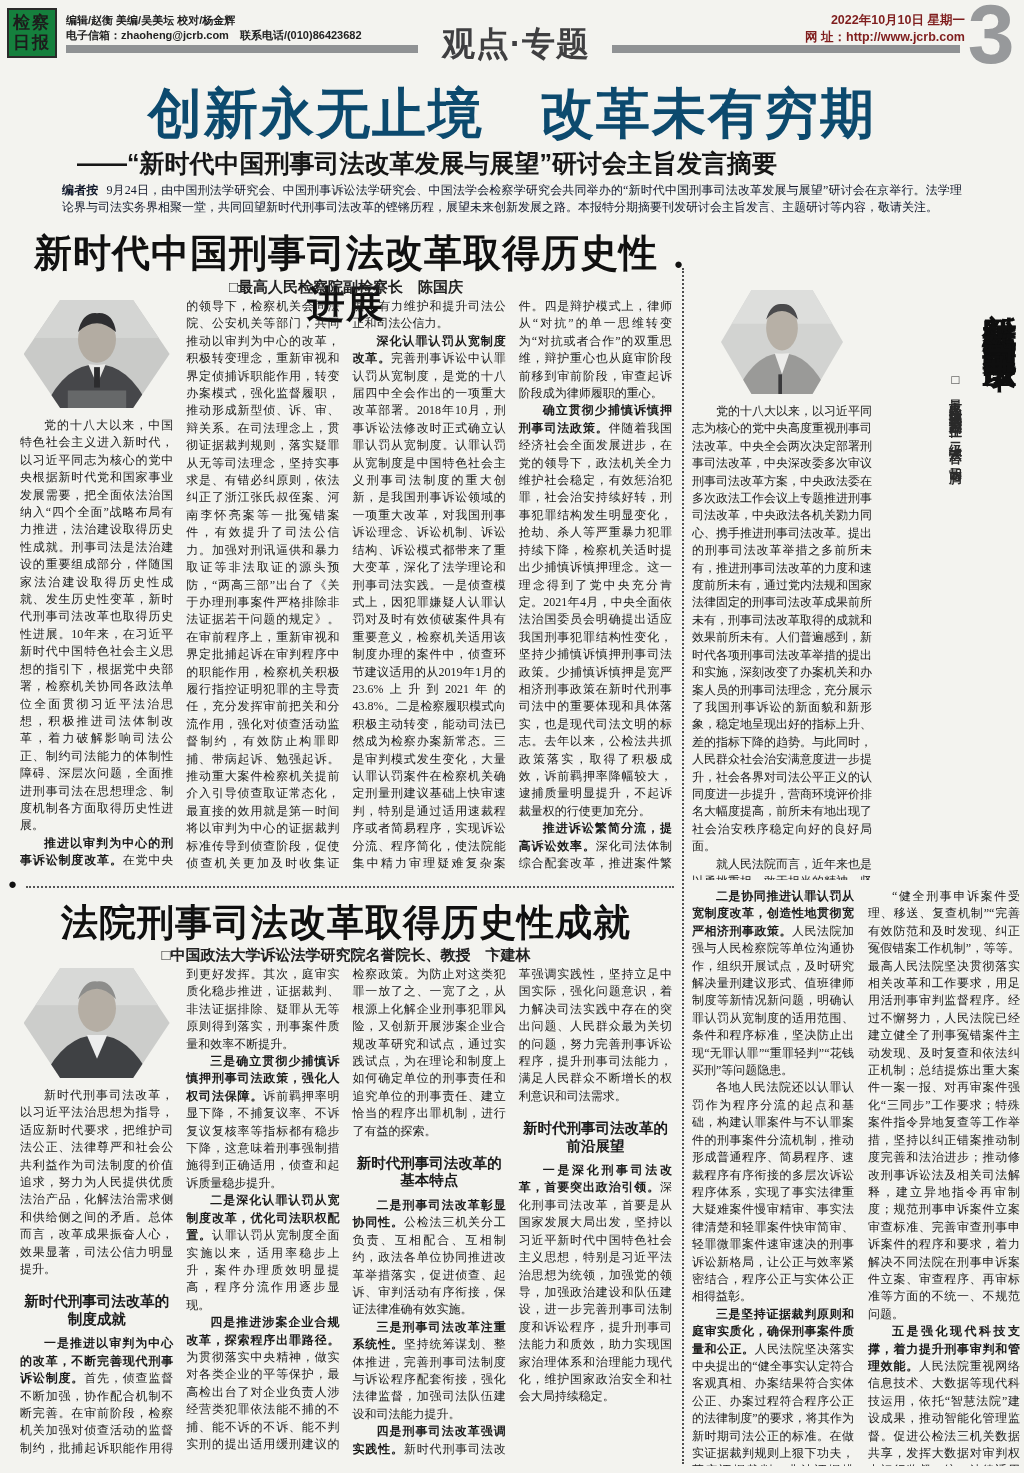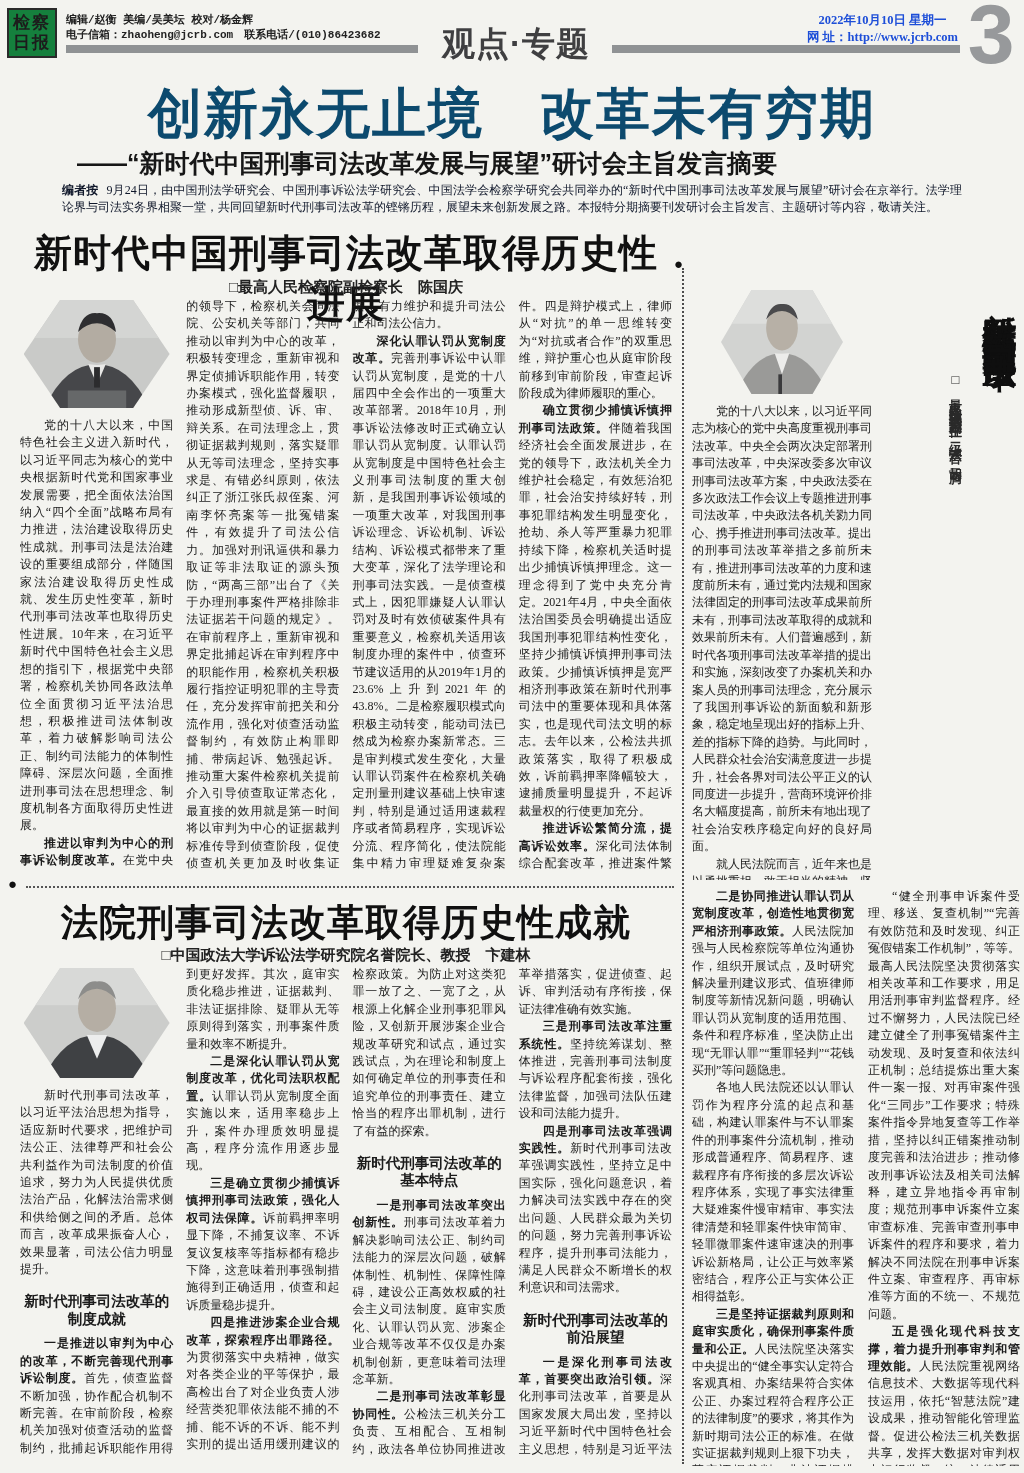--- a/index.html
+++ b/index.html
@@ -12,30 +12,30 @@
     overflow: hidden;
   }
   
   .logo-box {
     position:absolute; left:7px; top:8px; width:50px; height:50px;
     border:2px solid #2a2a2a; background:#15803d;
     display:flex; flex-direction:column; align-items:center; justify-content:center;
     font-weight:900; font-size:17px; line-height:20px; letter-spacing:2px;
   }
   .credits { position:absolute; left:66px; top:13px; font-size:11px; line-height:15px;
-    font-family:Liberation Mono, monospace; color:#222; font-weight:bold;}
+    font-family:Liberation Sans, sans-serif; color:#222; font-weight:bold;}
   .hbar { position:absolute; top:45px; height:8px; background:#8f9294; }
   .hbar.left { left:66px; width:352px; }
   .hbar.right { left:612px; width:348px; }
   .section-title { position:absolute; left:424px; top:22px; width:184px; text-align:center;
     font-family:"Liberation Sans","DejaVu Sans",sans-serif; font-weight:900; font-size:33px;
     color:#3f3f41; letter-spacing:1px; }
-  .dateblock { position:absolute; left:800px; top:12px; width:165px; text-align:center;
+  .dateblock { position:absolute; left:800px; top:12px; width:165px; text-align:right;
     font-size:12.5px; line-height:17px; font-weight:bold;
-    font-family:Liberation Serif, serif; color:#1d4ed8; }
+    font-family:Liberation Sans, sans-serif; color:#7f1d1d; }
   .pageno { position:absolute; left:958px; top:-14px; width:66px; text-align:center;
     font-family:"Liberation Sans","DejaVu Sans",sans-serif;
     font-size:84px; font-weight:900; color:#97999b; }
   
   .main-headline { position:absolute; left:60px; top:78px; width:904px; text-align:center;
     font-family:"Liberation Sans","DejaVu Sans",sans-serif;
     font-size:54px; font-weight:900; letter-spacing:2px; color:#0c4a6e; }
   .headline-sub { position:absolute; left:77px; top:147px; width:904px; text-align:left;
     font-family:"Liberation Sans","DejaVu Sans",sans-serif;
     font-size:25px; font-weight:700; color:#161616; }
@@ -167,23 +167,22 @@
       <rect x="0" y="0" width="100" height="25" fill="#d8d9d7"></rect>
       <path d="M13 74 Q28 45 50 45 Q72 45 87 74 Z" fill="#3f4144"></path>
       <path d="M43 45 L50 61 L57 45 Z" fill="#eceded"></path>
       <ellipse cx="50" cy="27" rx="13" ry="16" fill="#b5aea4"></ellipse>
       <path d="M37 21 Q41 8 50 9 Q60 8 63 21 Q56 14 50 14 Q43 14 37 21 Z" fill="#8d8d8b"></path>
     </svg>
   </div>
 <p class="para">新时代刑事司法改革，以习近平法治思想为指导，适应新时代要求，把维护司法公正、法律尊严和社会公共利益作为司法制度的价值追求，努力为人民提供优质法治产品，化解法治需求侧和供给侧之间的矛盾。总体而言，改革成果振奋人心，效果显著，司法公信力明显提升。</p>
     <p class="sec-head">新时代刑事司法改革的制度成就</p>
     <p class="para"><b class="lead">一是推进以审判为中心的改革，不断完善现代刑事诉讼制度。</b>首先，侦查监督不断加强，协作配合机制不断完善。在审前阶段，检察机关加强对侦查活动的监督制约，批捕起诉职能作用得到更好发挥。其次，庭审实质化稳步推进，证据裁判、非法证据排除、疑罪从无等原则得到落实，刑事案件质量和效率不断提升。</p>
+    <p class="para"><b class="lead">三是确立贯彻少捕慎诉慎押刑事司法政策，强化人权司法保障。</b>诉前羁押率明显下降，不捕复议率、不诉复议复核率等指标都有稳步下降，这意味着刑事强制措施得到正确适用，侦查和起诉质量稳步提升。</p>
     <p class="para"><b class="lead">二是深化认罪认罚从宽制度改革，优化司法职权配置。</b>认罪认罚从宽制度全面实施以来，适用率稳步上升，案件办理质效明显提高，程序分流作用逐步显现。</p>
-    <p class="para"><b class="lead">三是确立贯彻少捕慎诉慎押刑事司法政策，强化人权司法保障。</b>诉前羁押率明显下降，不捕复议率、不诉复议复核率等指标都有稳步下降，这意味着刑事强制措施得到正确适用，侦查和起诉质量稳步提升。</p>
     <p class="para"><b class="lead">四是推进涉案企业合规改革，探索程序出罪路径。</b>为贯彻落实中央精神，做实对各类企业的平等保护，最高检出台了对企业负责人涉经营类犯罪依法能不捕的不捕、能不诉的不诉、能不判实刑的提出适用缓刑建议的检察政策。为防止对这类犯罪一放了之、一宽了之，从根源上化解企业刑事犯罪风险，又创新开展涉案企业合规改革研究和试点，通过实践试点，为在理论和制度上如何确定单位的刑事责任和追究单位的刑事责任、建立恰当的程序出罪机制，进行了有益的探索。</p>
     <p class="sec-head">新时代刑事司法改革的基本特点</p>
-    <p class="para"><b class="lead">一是刑事司法改革突出创新性。</b>刑事司法改革着力解决影响司法公正、制约司法能力的深层次问题，破解体制性、机制性、保障性障碍，建设公正高效权威的社会主义司法制度。庭审实质化、认罪认罚从宽、涉案企业合规等改革不仅仅是办案机制创新，更意味着司法理念革新。</p>
     <p class="para"><b class="lead">二是刑事司法改革彰显协同性。</b>公检法三机关分工负责、互相配合、互相制约，政法各单位协同推进改革举措落实，促进侦查、起诉、审判活动有序衔接，保证法律准确有效实施。</p>
     <p class="para"><b class="lead">三是刑事司法改革注重系统性。</b>坚持统筹谋划、整体推进，完善刑事司法制度与诉讼程序配套衔接，强化法律监督，加强司法队伍建设和司法能力提升。</p>
     <p class="para"><b class="lead">四是刑事司法改革强调实践性。</b>新时代刑事司法改革强调实践性，坚持立足中国实际，强化问题意识，着力解决司法实践中存在的突出问题、人民群众最为关切的问题，努力完善刑事诉讼程序，提升刑事司法能力，满足人民群众不断增长的权利意识和司法需求。</p>
     <p class="sec-head">新时代刑事司法改革的前沿展望</p>
     <p class="para"><b class="lead">一是深化刑事司法改革，首要突出政治引领。</b>深化刑事司法改革，首要是从国家发展大局出发，坚持以习近平新时代中国特色社会主义思想，特别是习近平法治思想为统领，加强党的领导，加强政治建设和队伍建设，进一步完善刑事司法制度和诉讼程序，提升刑事司法能力和质效，助力实现国家治理体系和治理能力现代化，维护国家政治安全和社会大局持续稳定。</p>
   </div>
 
 </body></html>

